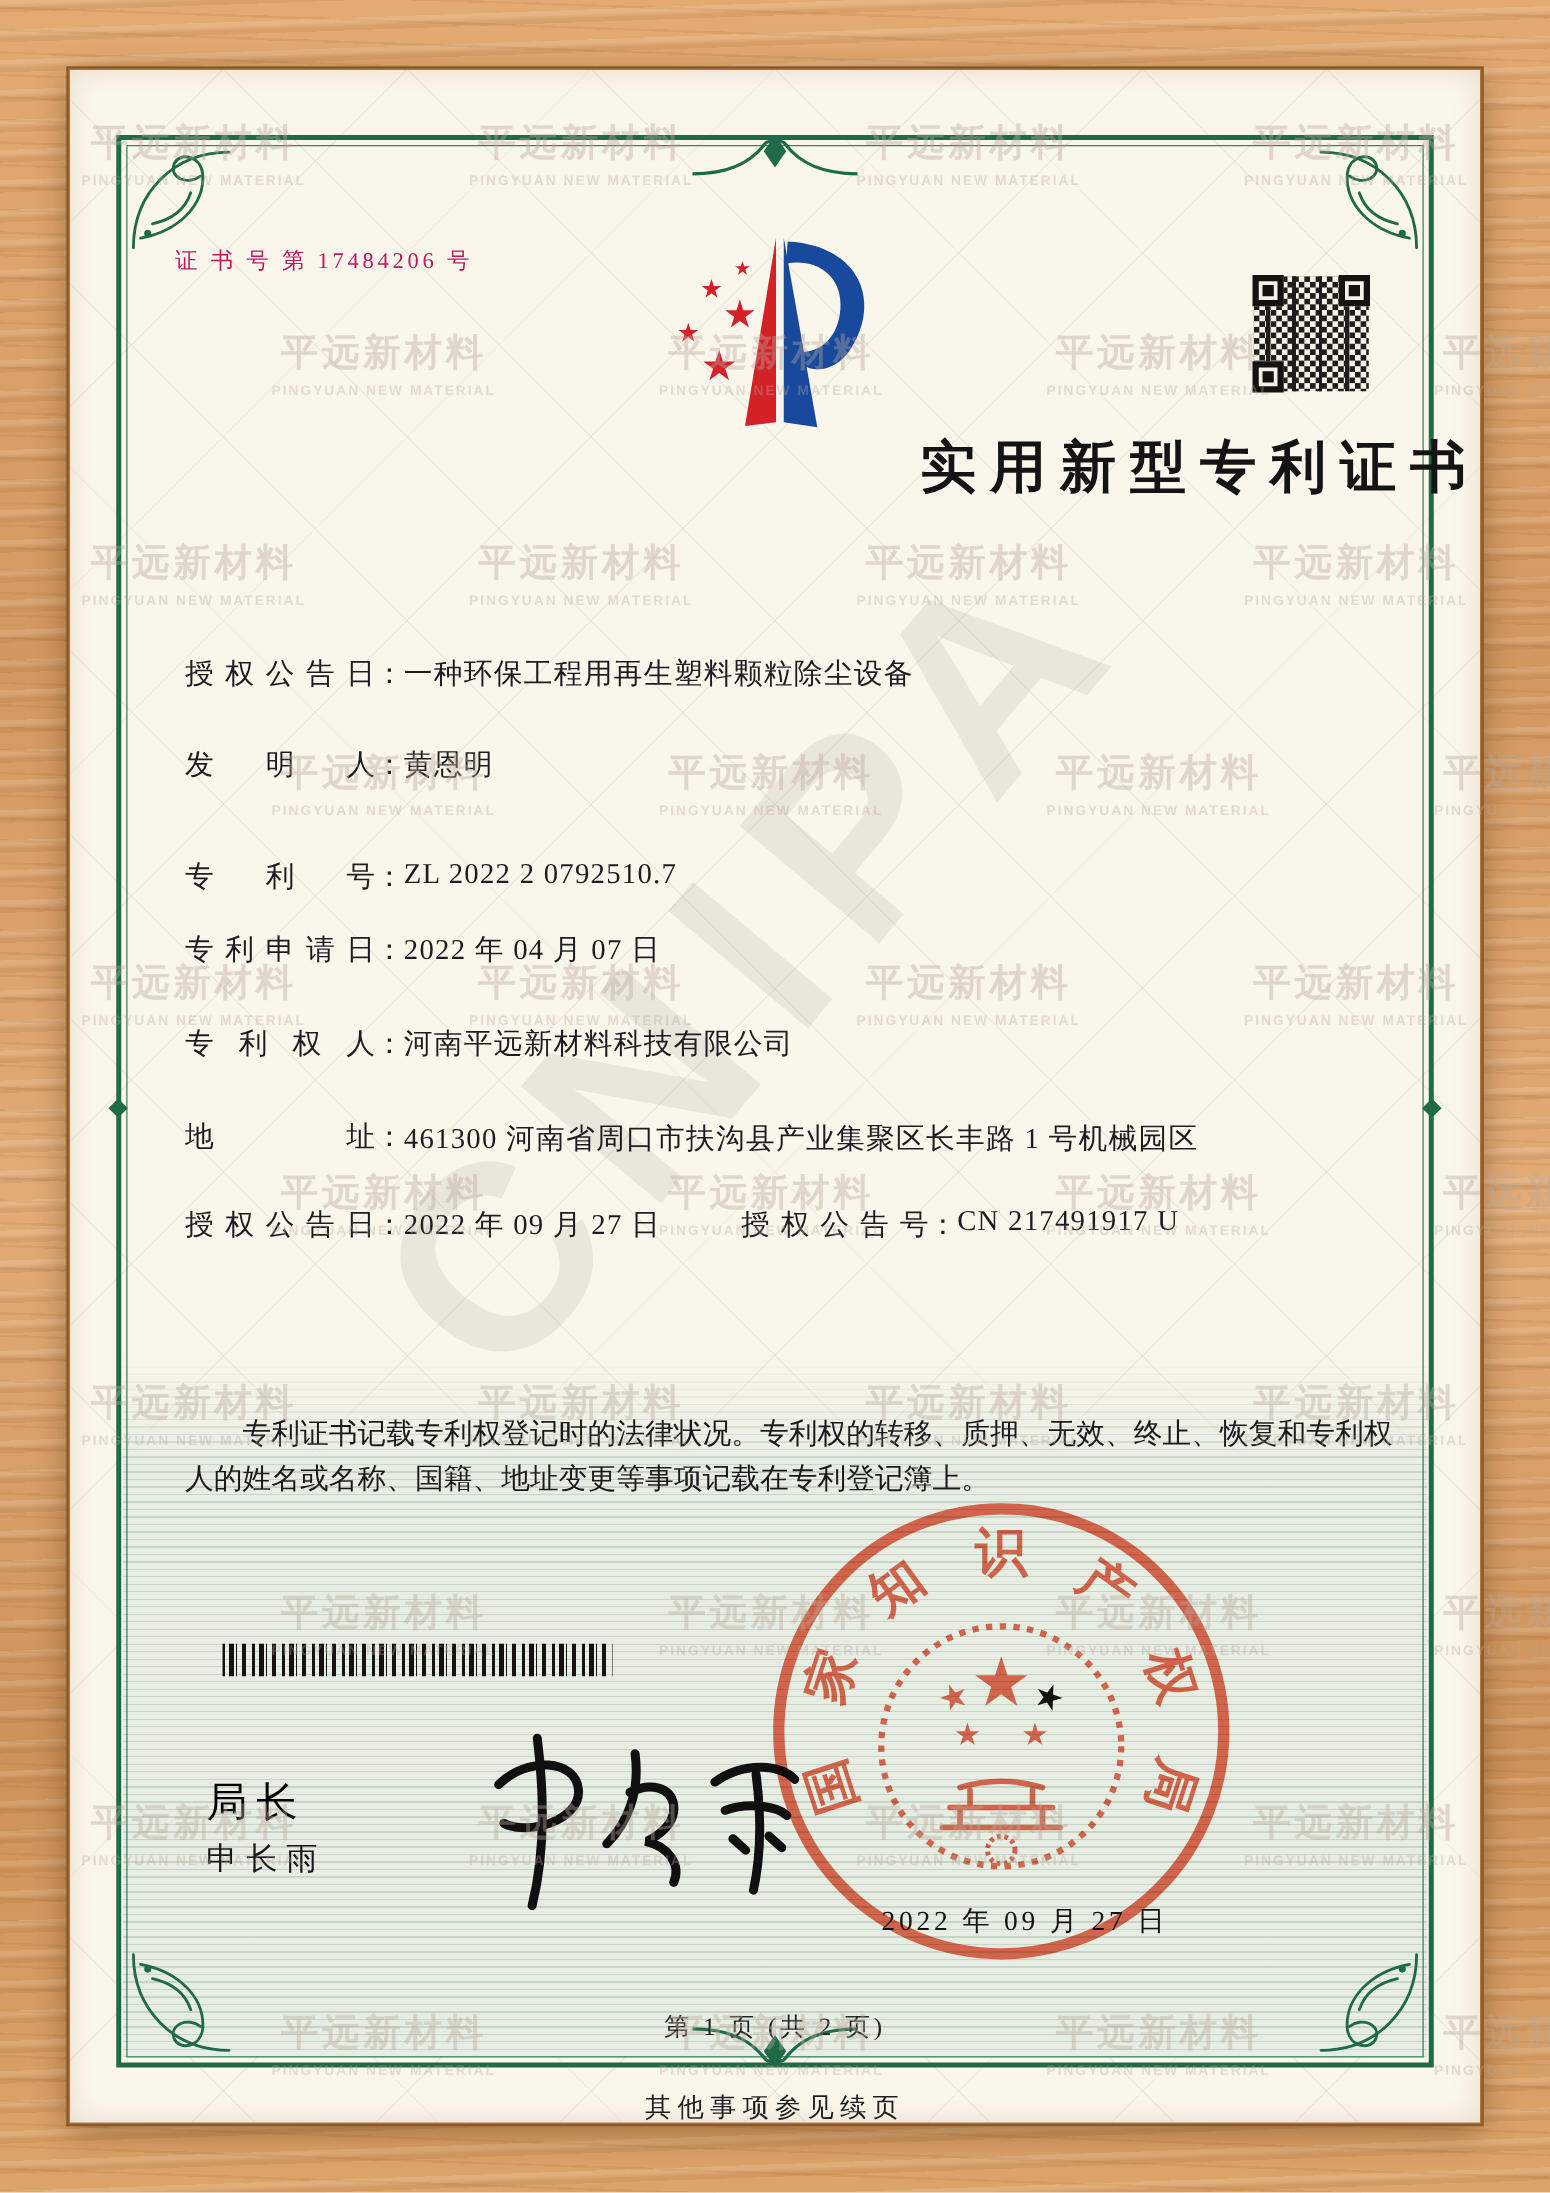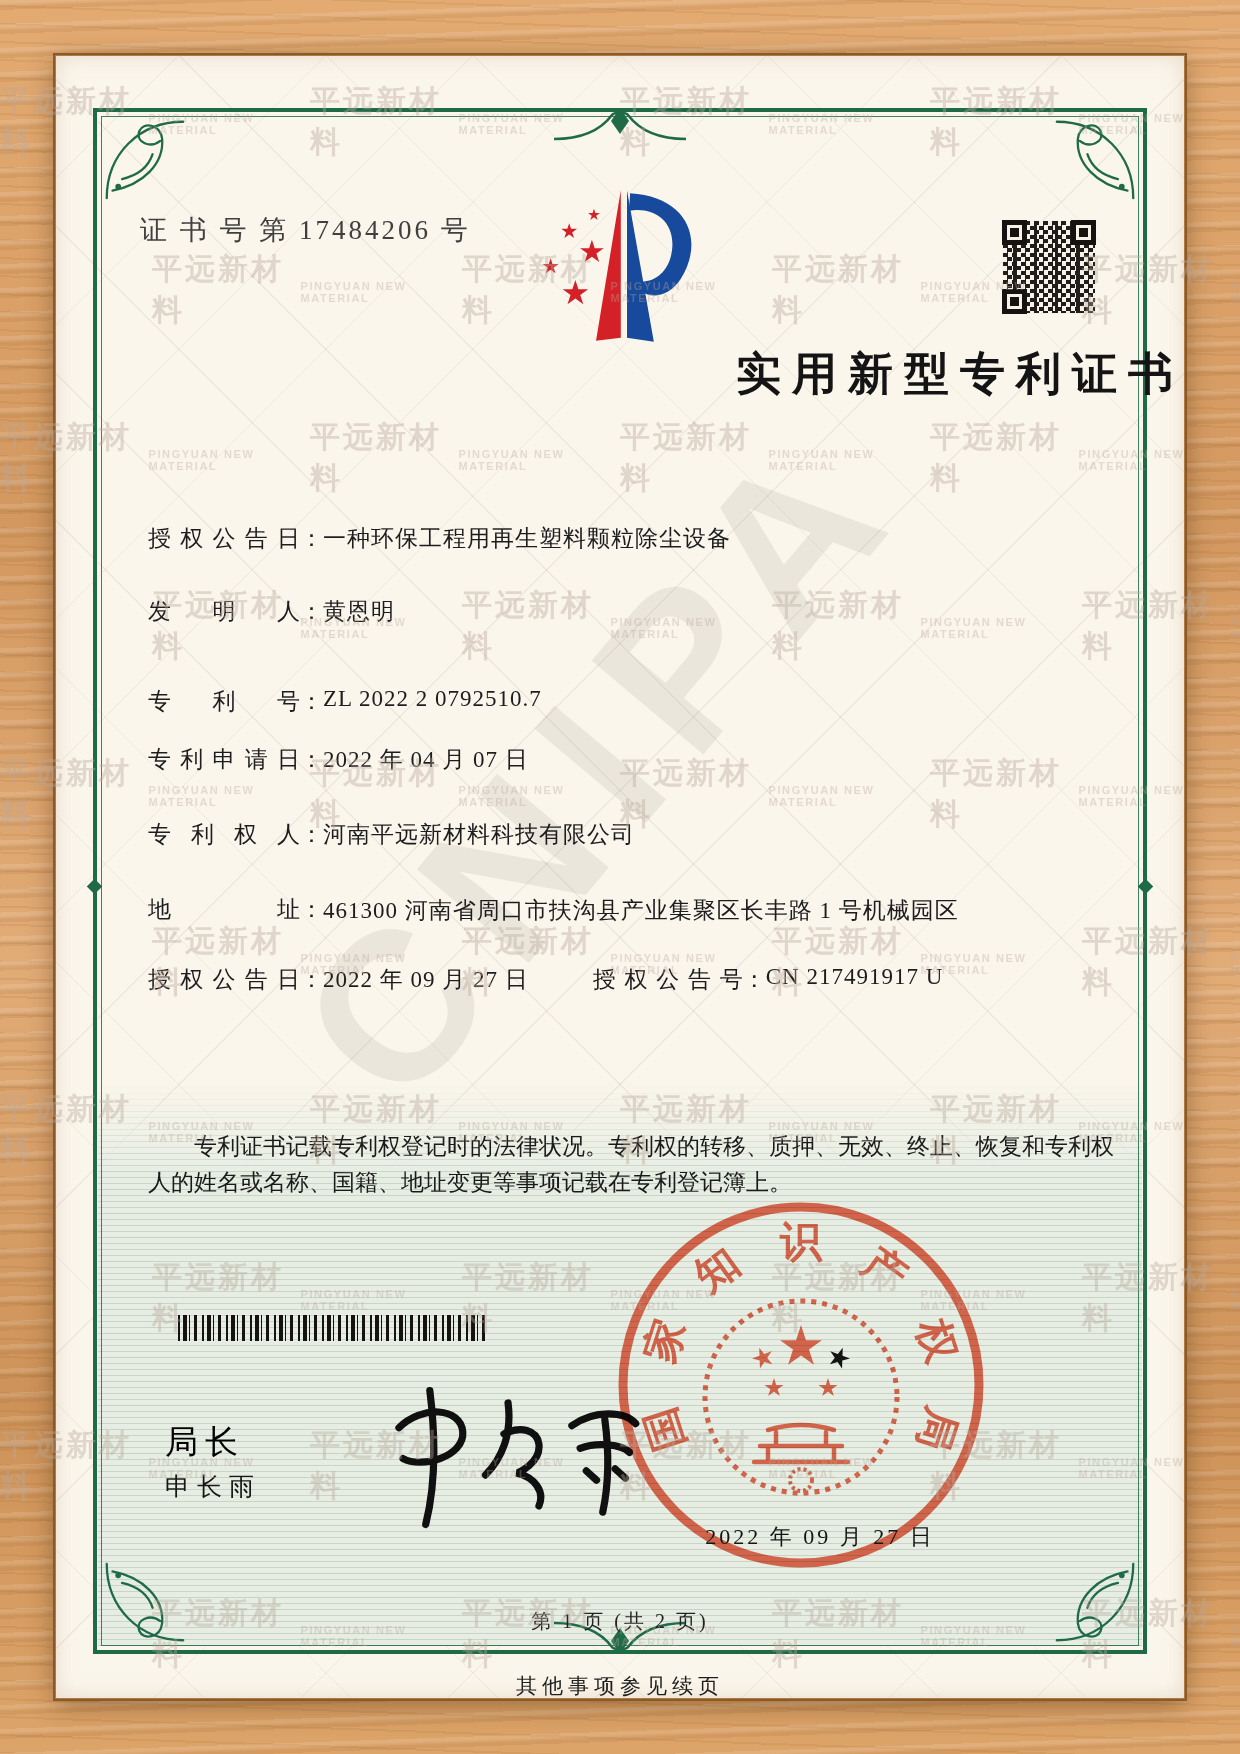--- a/index.html
+++ b/index.html
@@ -44,21 +44,21 @@
   .inner-line{position:absolute;inset:4px;border:1px solid rgba(31,107,72,.85)}
   .corner{position:absolute;width:86px;height:86px}
   .c-tl{left:4px;top:4px} .c-tr{right:4px;top:4px;transform:scaleX(-1)}
   .c-bl{left:4px;bottom:4px;transform:scaleY(-1)} .c-br{right:4px;bottom:4px;transform:scale(-1,-1)}
   .mid-orn{position:absolute;left:50%;width:140px;height:44px;margin-left:-70px}
   .m-top{top:-7px} .m-bot{bottom:-7px;transform:scaleY(-1)}
   .diam{position:absolute;width:11px;height:11px;background:var(--green);transform:rotate(45deg)}
   .d-l{left:-8px;top:50%} .d-r{right:-8px;top:50%}
 
   
-  .cert-no{position:absolute;left:84px;top:156px;z-index:4;font-size:27px;letter-spacing:3px;color:#404040}
+  .cert-no{position:absolute;left:84px;top:140px;z-index:4;font-size:18px;letter-spacing:3px;color:#be185d}
   .logo{position:absolute;left:478px;top:130px;width:186px;height:160px;z-index:4}
   .qr{position:absolute;left:946px;top:164px;width:94px;height:94px;z-index:4;background:#f7f2e8}
   .qr-grid{position:absolute;inset:1px;opacity:.95;
     background-image:
       repeating-conic-gradient(#15120f 0% 25%, rgba(0,0,0,0) 25% 50%),
       repeating-linear-gradient(90deg, rgba(0,0,0,0) 0 10px, #15120f 10px 13px, rgba(0,0,0,0) 13px 21px);
     background-size:9px 9px,100% 100%}
   .finder{position:absolute;width:25px;height:25px;border:5px solid #15120f;background:#f7f2e8}
   .finder::after{content:"";position:absolute;inset:3px;background:#15120f}
   .q-tl{left:0;top:0}.q-tr{right:0;top:0}.q-bl{left:0;bottom:0}
@@ -90,21 +90,21 @@
   .seal-date{position:absolute;left:534px;top:1466px;width:460px;z-index:5;text-align:center;
     font-size:22px;letter-spacing:3px;color:#141414}
   .page-info{position:absolute;left:0;right:0;top:1552px;z-index:4;text-align:center;
     font-size:20px;letter-spacing:3px;color:#222}
   .note{position:absolute;left:0;right:0;top:1616px;z-index:4;text-align:center;
     font-size:21px;letter-spacing:5px;color:#1e1e1e}
 
   
   .wm-layer{position:absolute;inset:0;z-index:3;pointer-events:none;overflow:hidden;
     display:grid;grid-template-columns:repeat(4,1fr);grid-auto-rows:168px;padding-top:38px}
-  .wm{display:flex;flex-direction:row;align-items:center;justify-content:center}
+  .wm{display:flex;flex-direction:column;align-items:center;justify-content:center}
   .wm:nth-child(8n+5),.wm:nth-child(8n+6),.wm:nth-child(8n+7),.wm:nth-child(8n+8){transform:translateX(152px)}
   .wm-cn{font-family:"Liberation Sans","DejaVu Sans",sans-serif;font-size:30px;font-weight:bold;
     letter-spacing:3px;color:rgba(186,167,156,.40)}
   .wm-en{font-family:"Liberation Sans","DejaVu Sans",sans-serif;font-size:11px;font-weight:bold;
     letter-spacing:1.6px;color:rgba(186,167,156,.36);margin-top:4px}
 </style>
 </head>
 <body>
 
 <div class="page">

